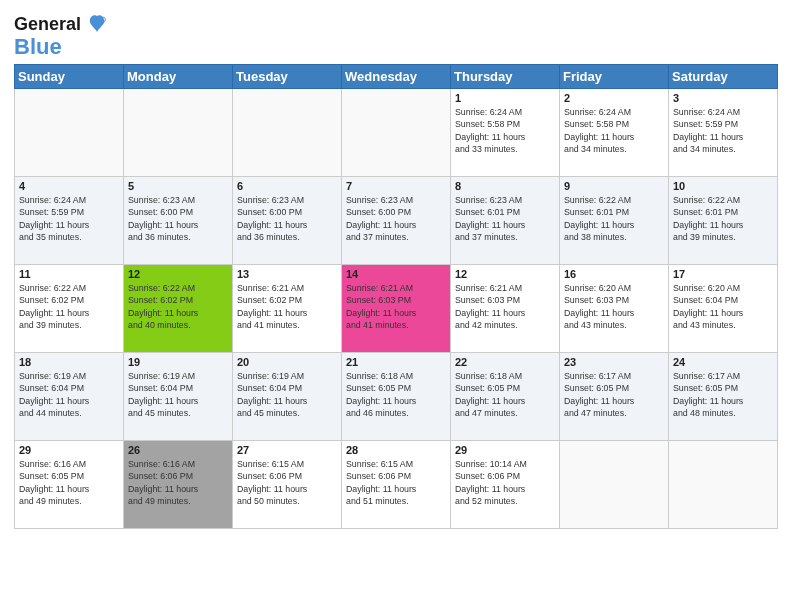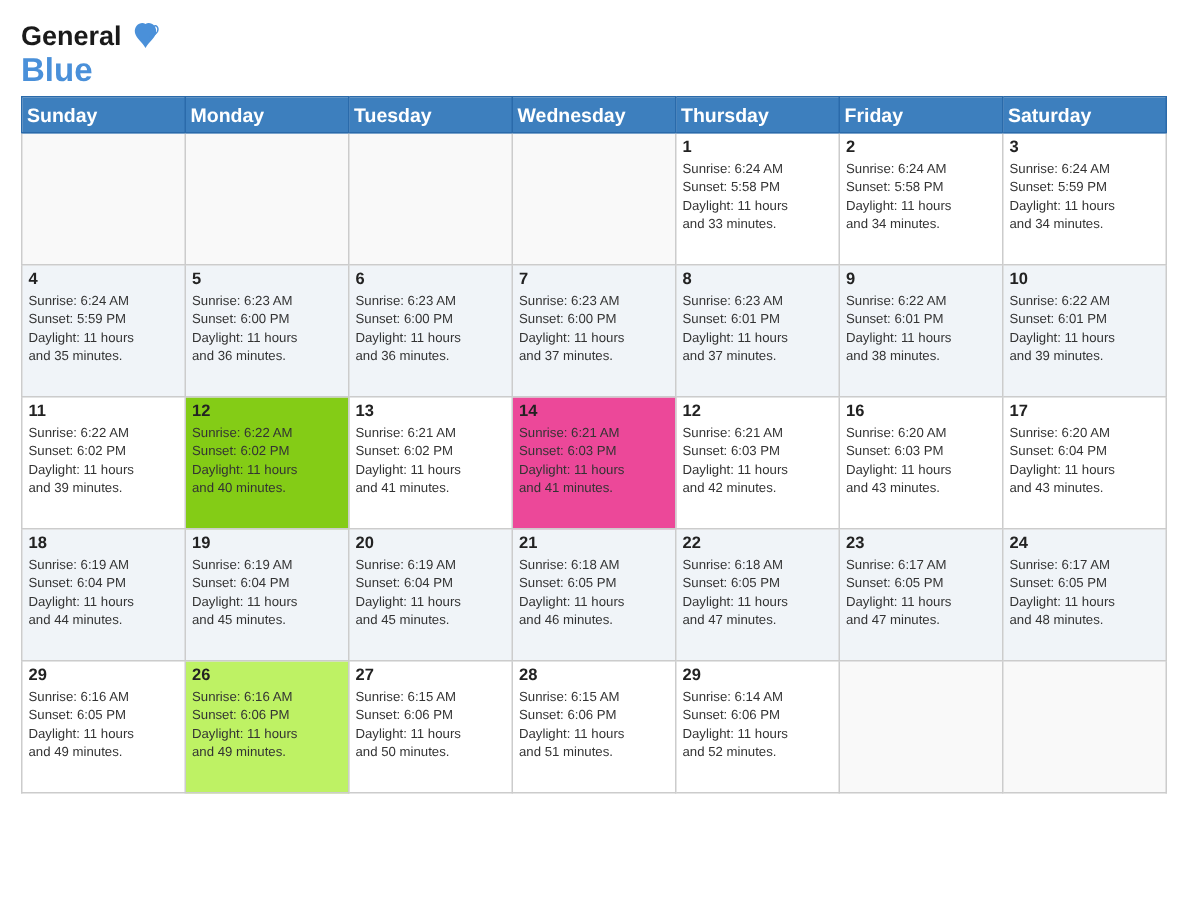--- a/index.html
+++ b/index.html
@@ -303,21 +303,21 @@
           </td>
         </tr>
         <tr>
           <td style="background: rgb(255, 255, 255);">
             <div class="day-num">29</div>
             <div class="day-info" style="white-space: pre-line;">Sunrise: 6:16 AM
 Sunset: 6:05 PM
 Daylight: 11 hours
 and 49 minutes.</div>
           </td>
-          <td style="background: #bef264;">
+          <td style="background: #a3a3a3;">
             <div class="day-num">26</div>
             <div class="day-info" style="white-space: pre-line;">Sunrise: 6:16 AM
 Sunset: 6:06 PM
 Daylight: 11 hours
 and 49 minutes.</div>
           </td>
           <td style="background: rgb(255, 255, 255);">
             <div class="day-num">27</div>
             <div class="day-info" style="white-space: pre-line;">Sunrise: 6:15 AM
 Sunset: 6:06 PM
@@ -326,21 +326,21 @@
           </td>
           <td style="background: rgb(255, 255, 255);">
             <div class="day-num">28</div>
             <div class="day-info" style="white-space: pre-line;">Sunrise: 6:15 AM
 Sunset: 6:06 PM
 Daylight: 11 hours
 and 51 minutes.</div>
           </td>
           <td style="background: rgb(255, 255, 255);">
             <div class="day-num">29</div>
-            <div class="day-info" style="white-space: pre-line;">Sunrise: 6:14 AM
+            <div class="day-info" style="white-space: pre-line;">Sunrise: 10:14 AM
 Sunset: 6:06 PM
 Daylight: 11 hours
 and 52 minutes.</div>
           </td>
           <td class="empty-cell" style="background: rgb(249, 249, 249);"></td>
           <td class="empty-cell" style="background: rgb(249, 249, 249);"></td>
         </tr>
       </tbody>
   </table>
 </div>

